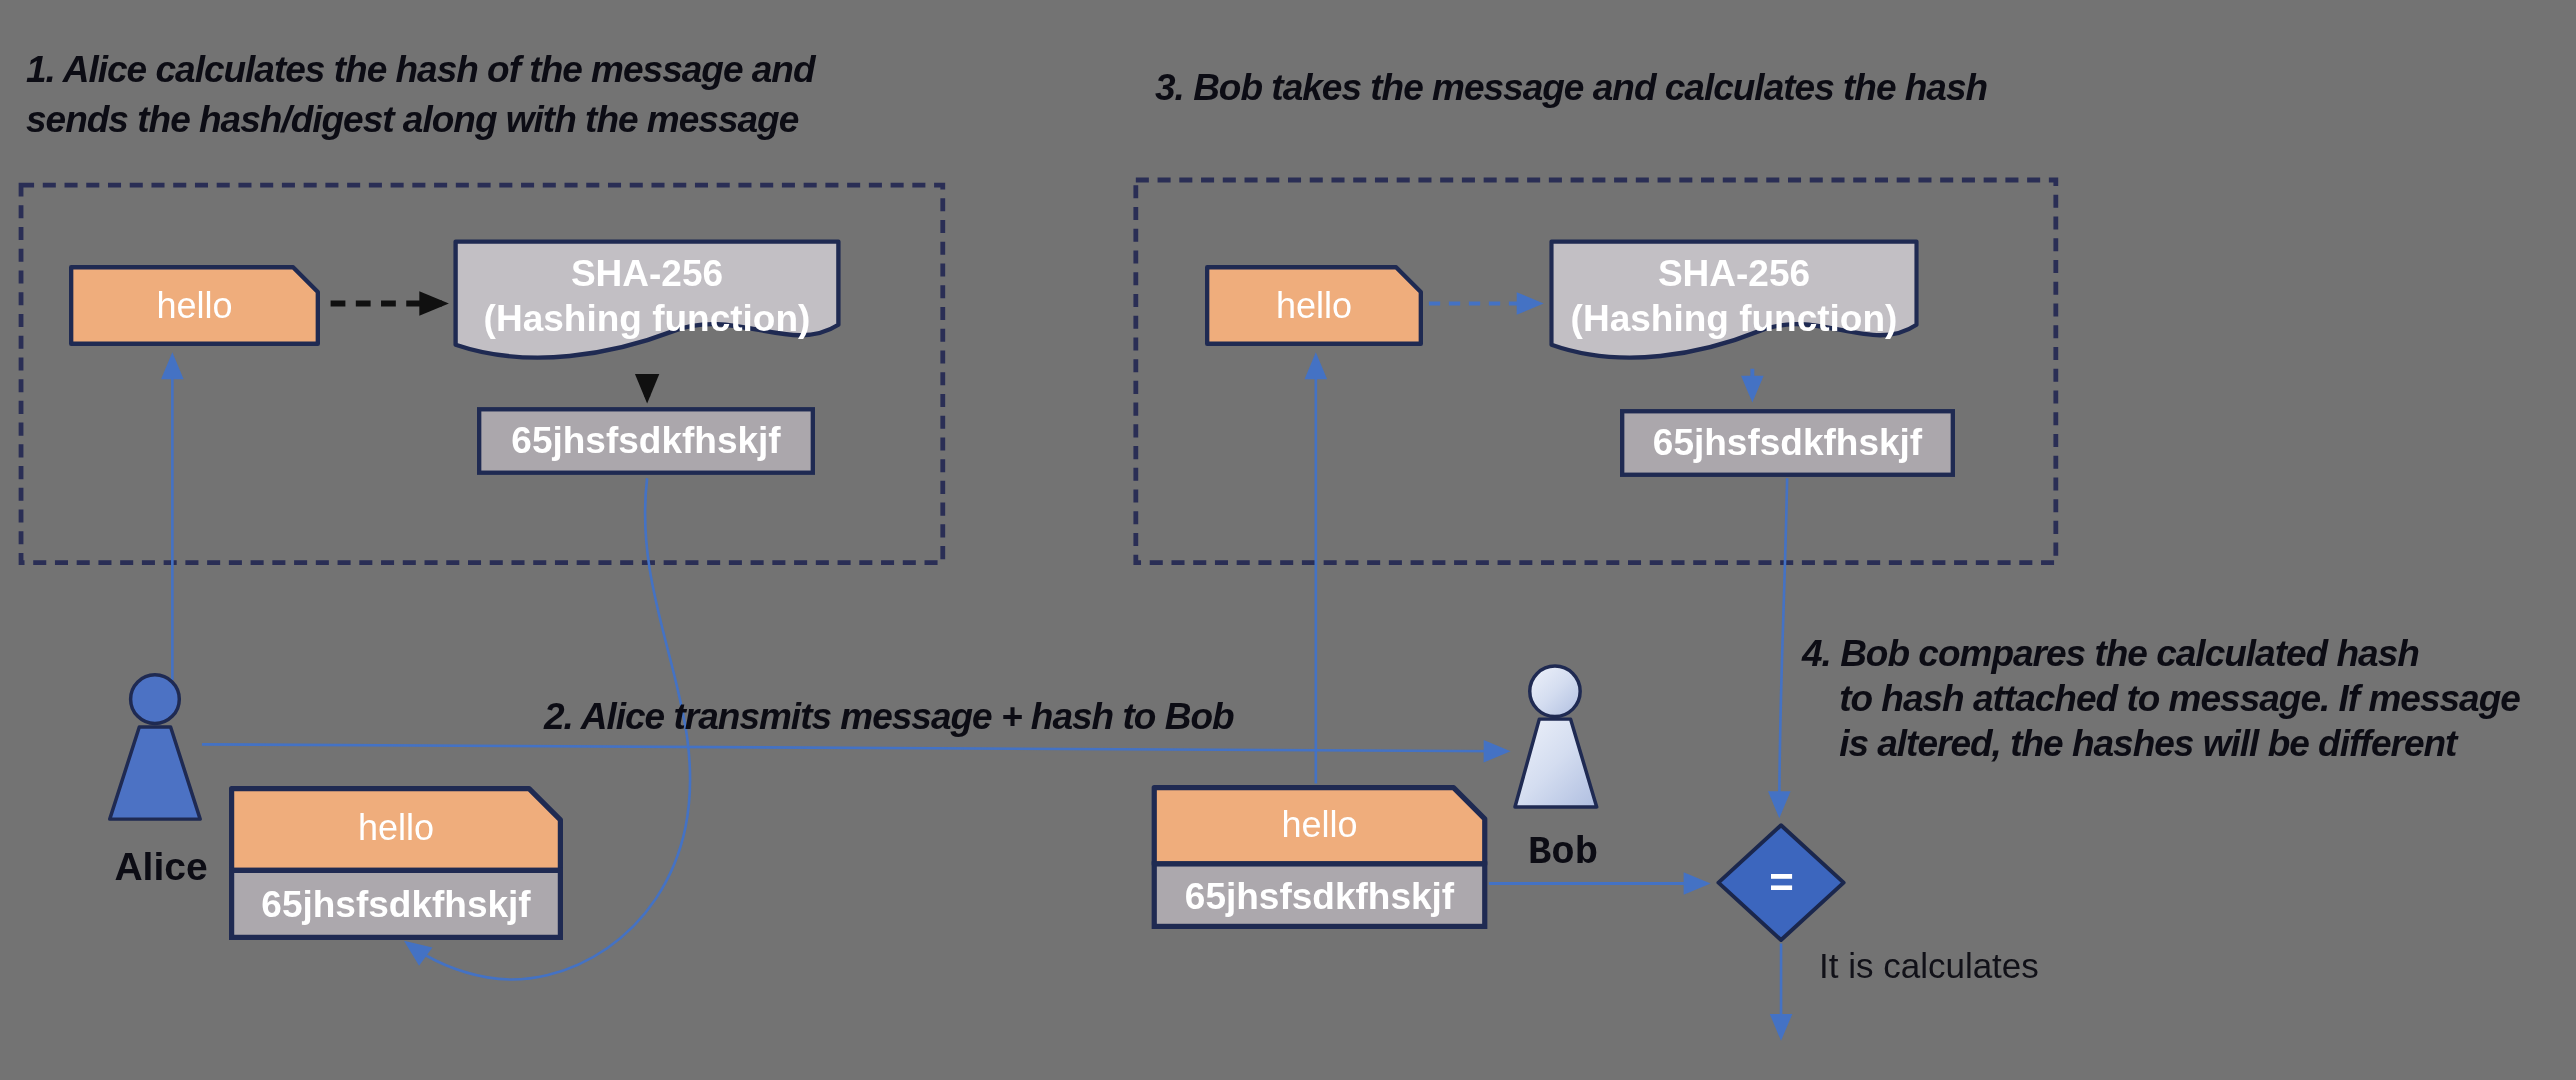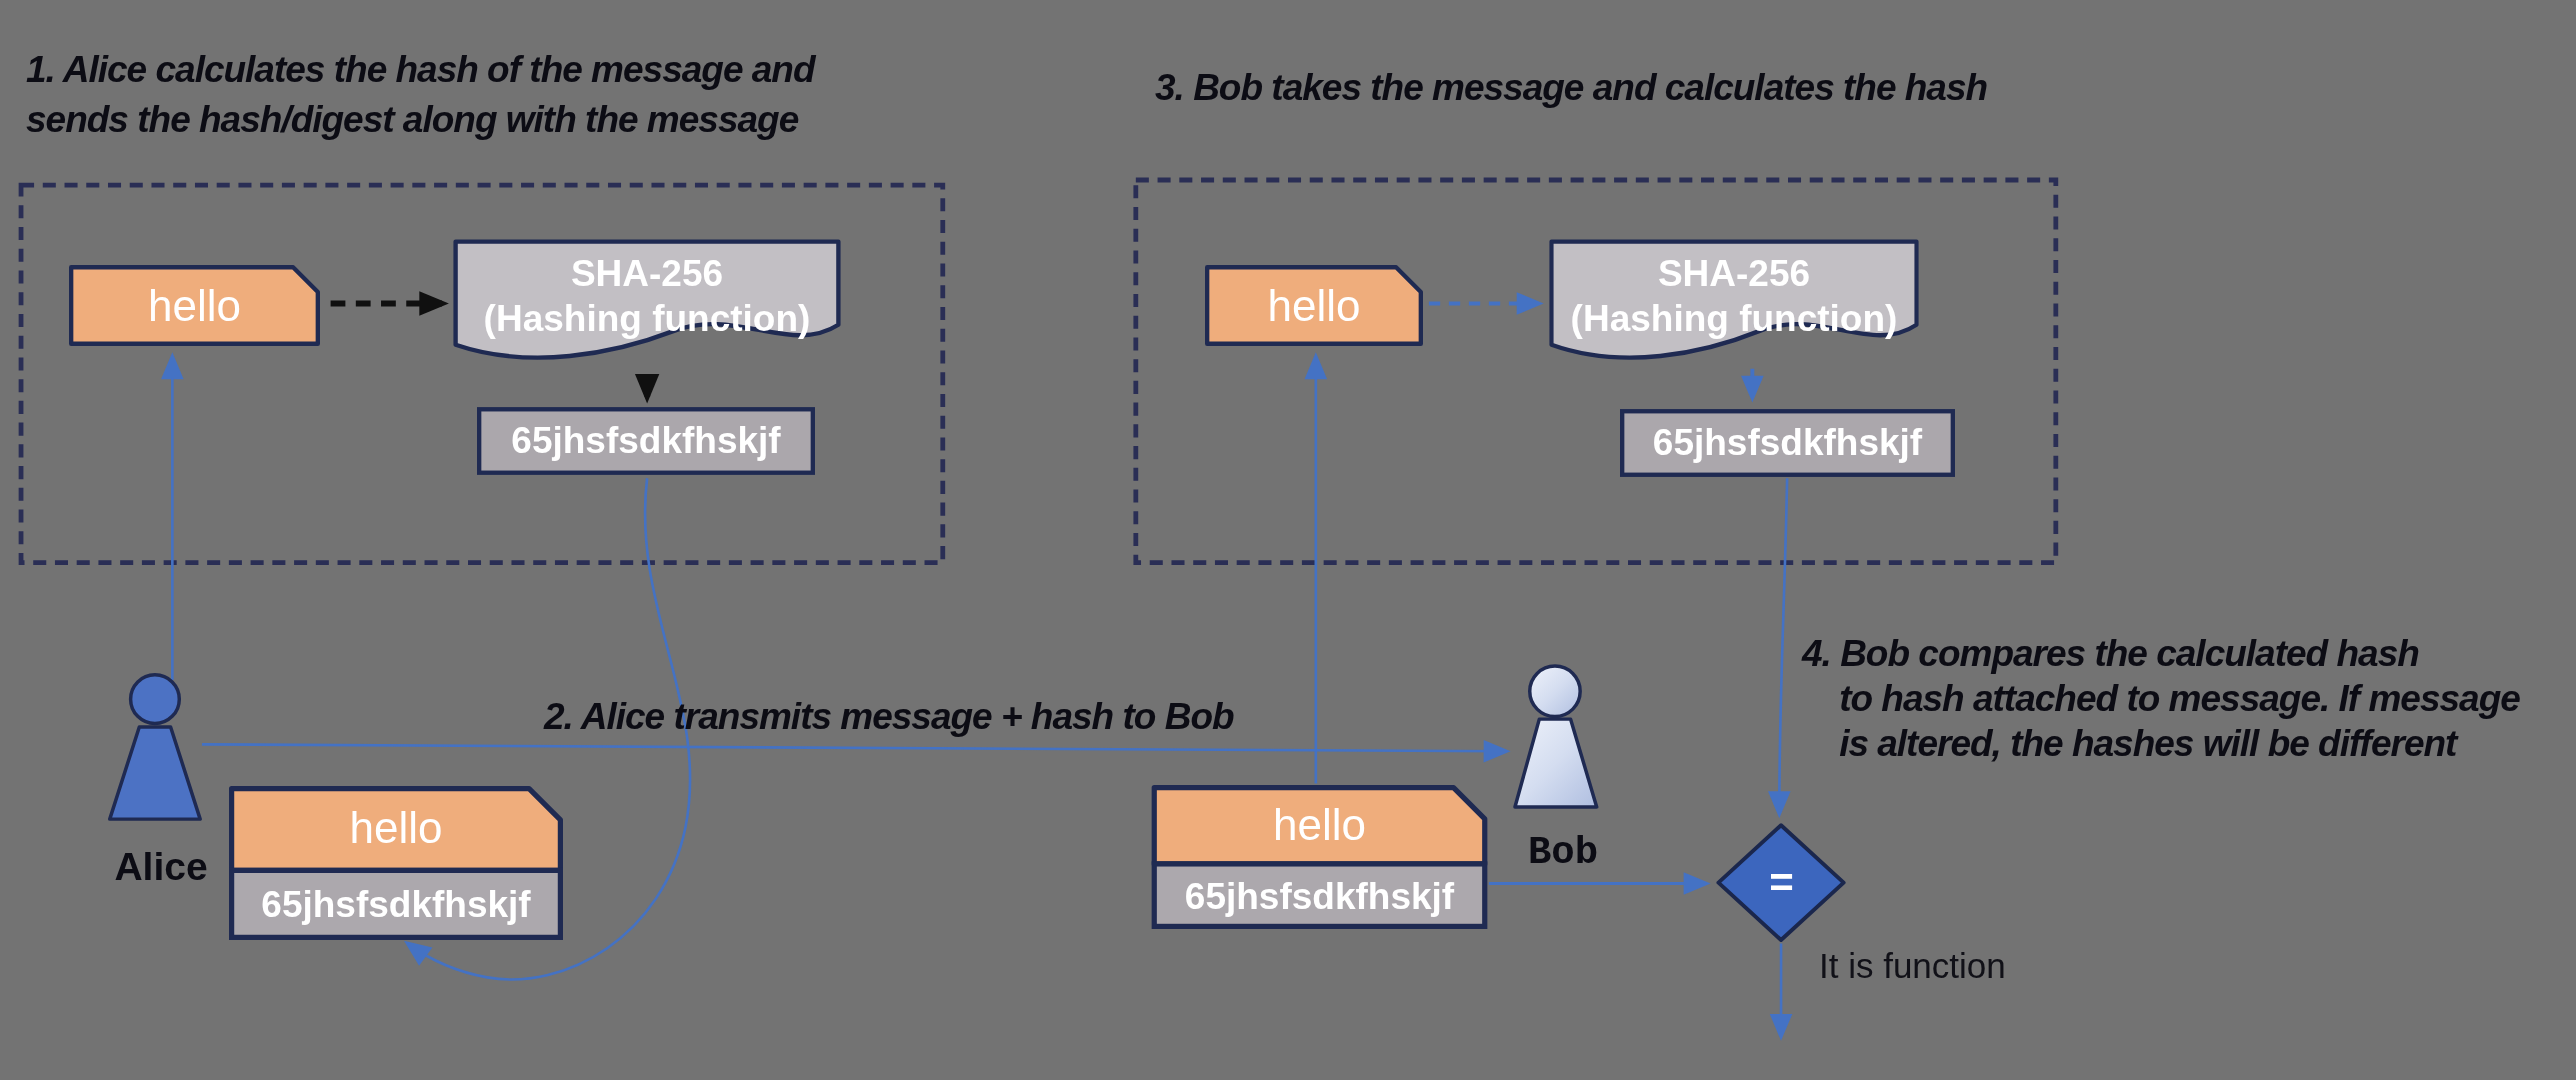--- a/index.html
+++ b/index.html
@@ -13,21 +13,21 @@
     font-size:37px;line-height:50px;letter-spacing:-1px;
     white-space:pre-wrap;
   }
   .plain-label{color:#111118;font-size:35px;font-weight:400;white-space:nowrap;}
   .actor-label{color:#0c0c14;font-size:39px;font-weight:bold;text-align:center;white-space:nowrap;}
   .box-text{
     position:absolute;left:0;top:0;width:100%;height:100%;
     display:flex;align-items:center;justify-content:center;
     color:#ffffff;text-align:center;white-space:pre-wrap;pointer-events:none;
   }
-  .msg-text{font-size:44px;font-weight:400;}
+  .msg-text{font-size:36px;font-weight:400;}
   .hash-text{font-size:37px;font-weight:700;}
   .doc-text{font-size:37px;line-height:45px;font-weight:700;align-items:flex-start;padding-top:12px;box-sizing:border-box;}
   .eq-text{font-size:42px;font-weight:bold;}
   svg{display:block;}
   .shape-svg{position:absolute;left:0;top:0;overflow:visible;}
 </style>
 </head>
 <body>
 
 <div id="canvas">
@@ -87,21 +87,21 @@
 sends the hash/digest along with the message</div>
 
   <div class="abs heading" style="left:1142px;top:63px;width:1087px;margin-left:13px;">3. Bob takes the message and calculates the hash</div>
 
   <div class="abs heading" style="left:544px;top:692px;width:783px;">2. Alice transmits message + hash to Bob</div>
 
   <div class="abs heading" style="left:1802px;top:631px;width:783px;line-height:45px;font-size:37px;">4. Bob compares the calculated hash
     to hash attached to message. If message
     is altered, the hashes will be different</div>
 
-  <div class="abs plain-label" style="left:1819px;top:946px;">It is function</div>
+  <div class="abs plain-label" style="left:1819px;top:946px;">It is calculates</div>
 
   <div class="abs actor-label" style="left:96px;top:845px;width:130px;">Alice</div>
 
   <div class="abs actor-label" style="left:1515px;top:831px;width:96px;font-family:Liberation Mono, monospace;">Bob</div>
 
   <div class="abs" style="left:69px;top:265px;width:251px;height:81px;">
     <svg class="shape-svg" width="251" height="81" viewBox="0 0 289 93">
       <polygon points="2.5,2.5 258,2.5 286.5,31 286.5,90.5 2.5,90.5" fill="#EFAD7C" stroke="#1F2A52" stroke-width="5" stroke-linejoin="round"></polygon>
     </svg>
     <div class="box-text msg-text">hello</div>

